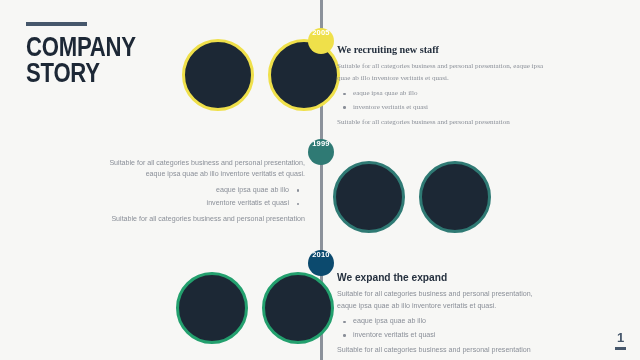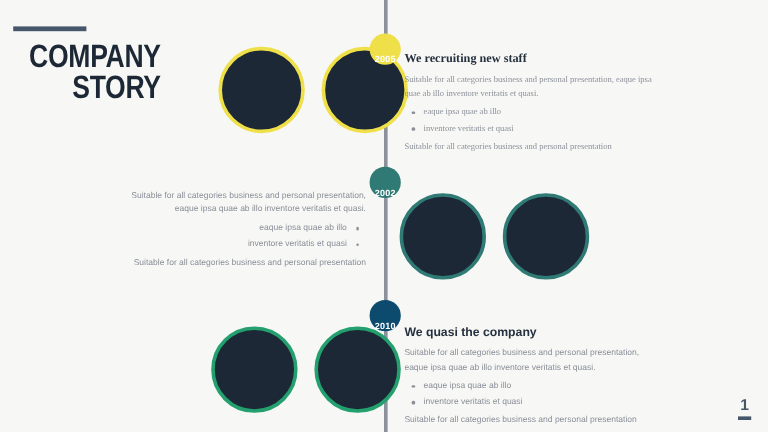--- a/index.html
+++ b/index.html
@@ -12,24 +12,23 @@
     width: 640px;
     height: 360px;
     background: #f7f7f5;
     overflow: hidden;
     font-family: "Liberation Sans", sans-serif;
   }
 
   
   .title-block {
     position: absolute;
-    left: 11px;
+    left: 26px;
     top: 22px;
     width: 150px;
-    text-align: right;
   }
   .title-rule {
     width: 61px;
     height: 4px;
     background: #46576b;
     margin-bottom: 9px;
   }
   .title-text {
     font-family: "Liberation Sans Narrow", "Liberation Sans", sans-serif;
     font-weight: bold;
@@ -51,21 +50,21 @@
     height: 360px;
     background: #8c929b;
   }
 
   .year-marker {
     position: absolute;
     width: 26px;
     height: 26px;
     border-radius: 50%;
     display: flex;
-    align-items: flex-end;
+    align-items: flex-start;
     justify-content: center;
     font-size: 7.5px;
     font-weight: bold;
     color: #ffffff;
     letter-spacing: 0.2px;
     z-index: 5;
   }
   .year-2005 { left: 308px; top: 28px;  background: #efe04a; }
   .year-2007 { left: 308px; top: 139px; background: #2f7a74; }
   .year-2010 { left: 308px; top: 250px; background: #0c4a6e; }
@@ -177,21 +176,21 @@
     <div class="title-text">COMPANY
 STORY</div>
   </div>
 
   <div class="timeline-line"></div>
 
   <div class="year-marker year-2005">
     <span>2005</span>
   </div>
   <div class="year-marker year-2007">
-    <span>2002</span>
+    <span>1999</span>
   </div>
   <div class="year-marker year-2010">
     <span>2010</span>
   </div>
 
   <div class="circle-row row-top">
     <div class="photo-circle ring-yellow"></div>
     <div class="photo-circle ring-yellow"></div>
   </div>
 
@@ -218,21 +217,21 @@
   <div class="text-block block-left">
     <p>Suitable for all categories business and personal presentation, eaque ipsa quae ab illo inventore veritatis et quasi.</p>
     <ul>
       <li>eaque ipsa quae ab illo</li>
       <li>inventore veritatis et quasi</li>
     </ul>
     <p>Suitable for all categories business and personal presentation</p>
   </div>
 
   <div class="text-block block-right b3">
-    <div class="heading">We quasi the company</div>
+    <div class="heading">We expand the expand</div>
     <p>Suitable for all categories business and personal presentation, eaque ipsa quae ab illo inventore veritatis et quasi.</p>
     <ul>
       <li>eaque ipsa quae ab illo</li>
       <li>inventore veritatis et quasi</li>
     </ul>
     <p>Suitable for all categories business and personal presentation</p>
   </div>
 
   <div class="page-number">
     <div class="num">1</div>

